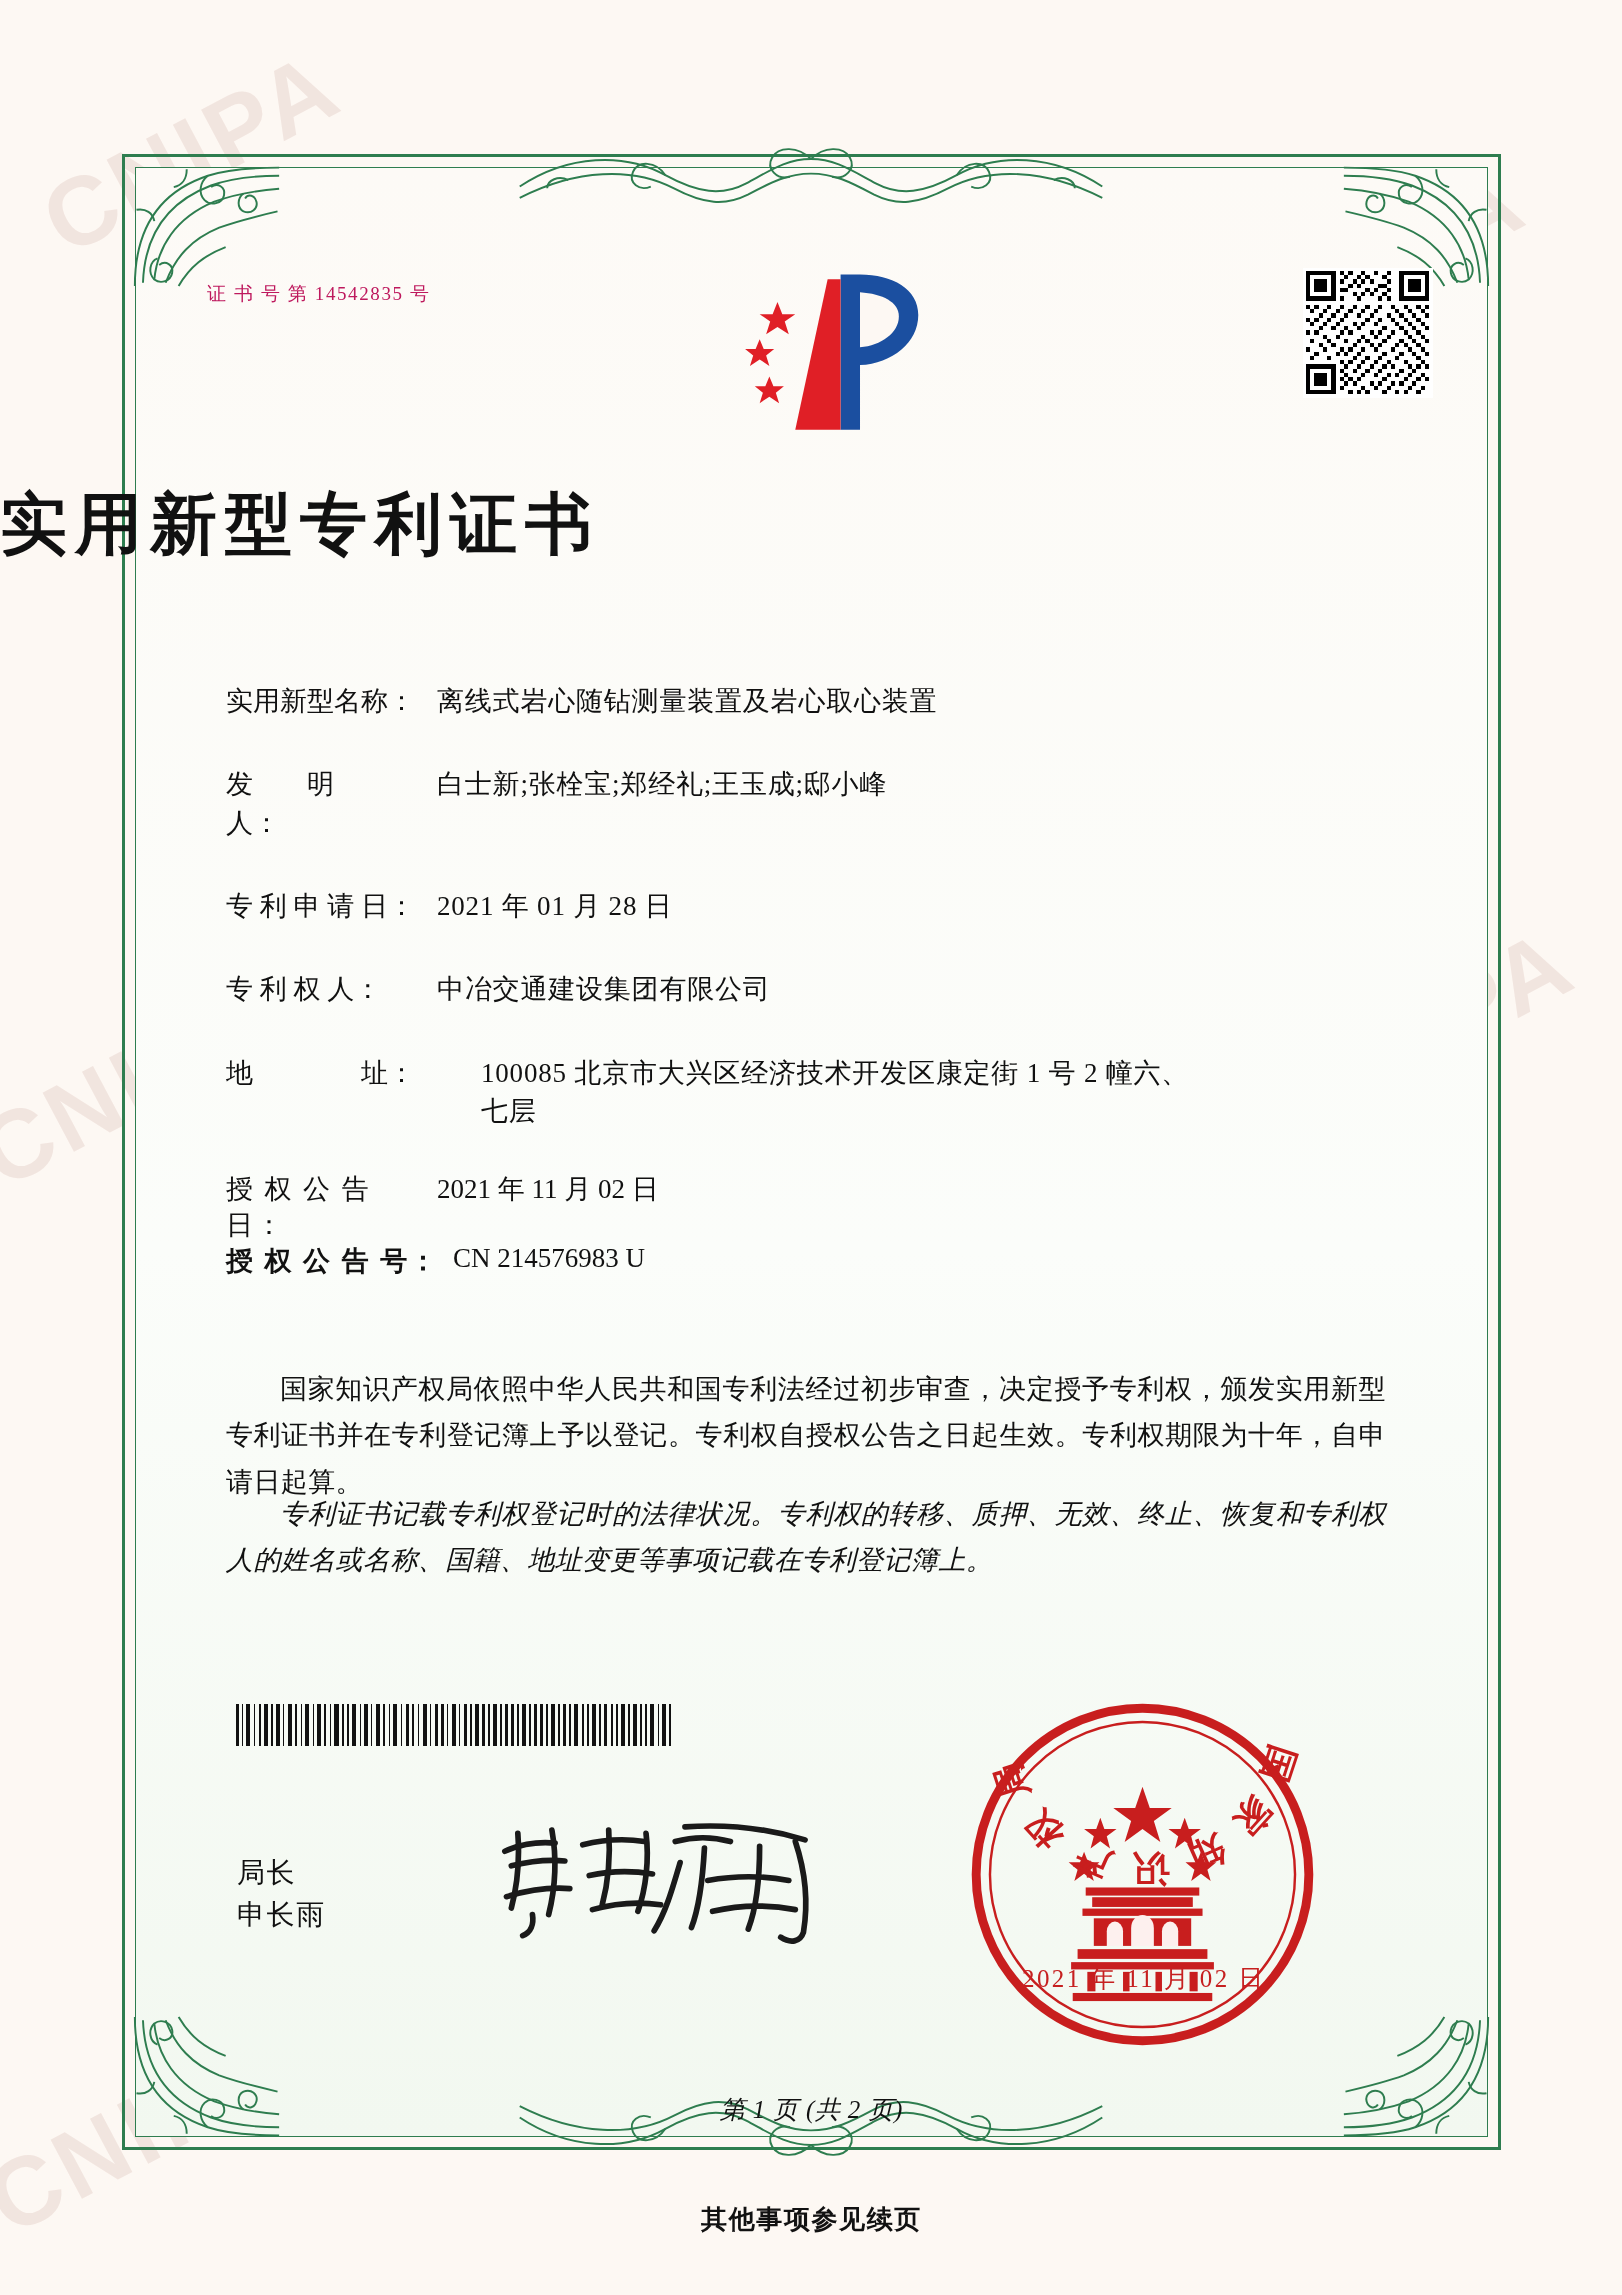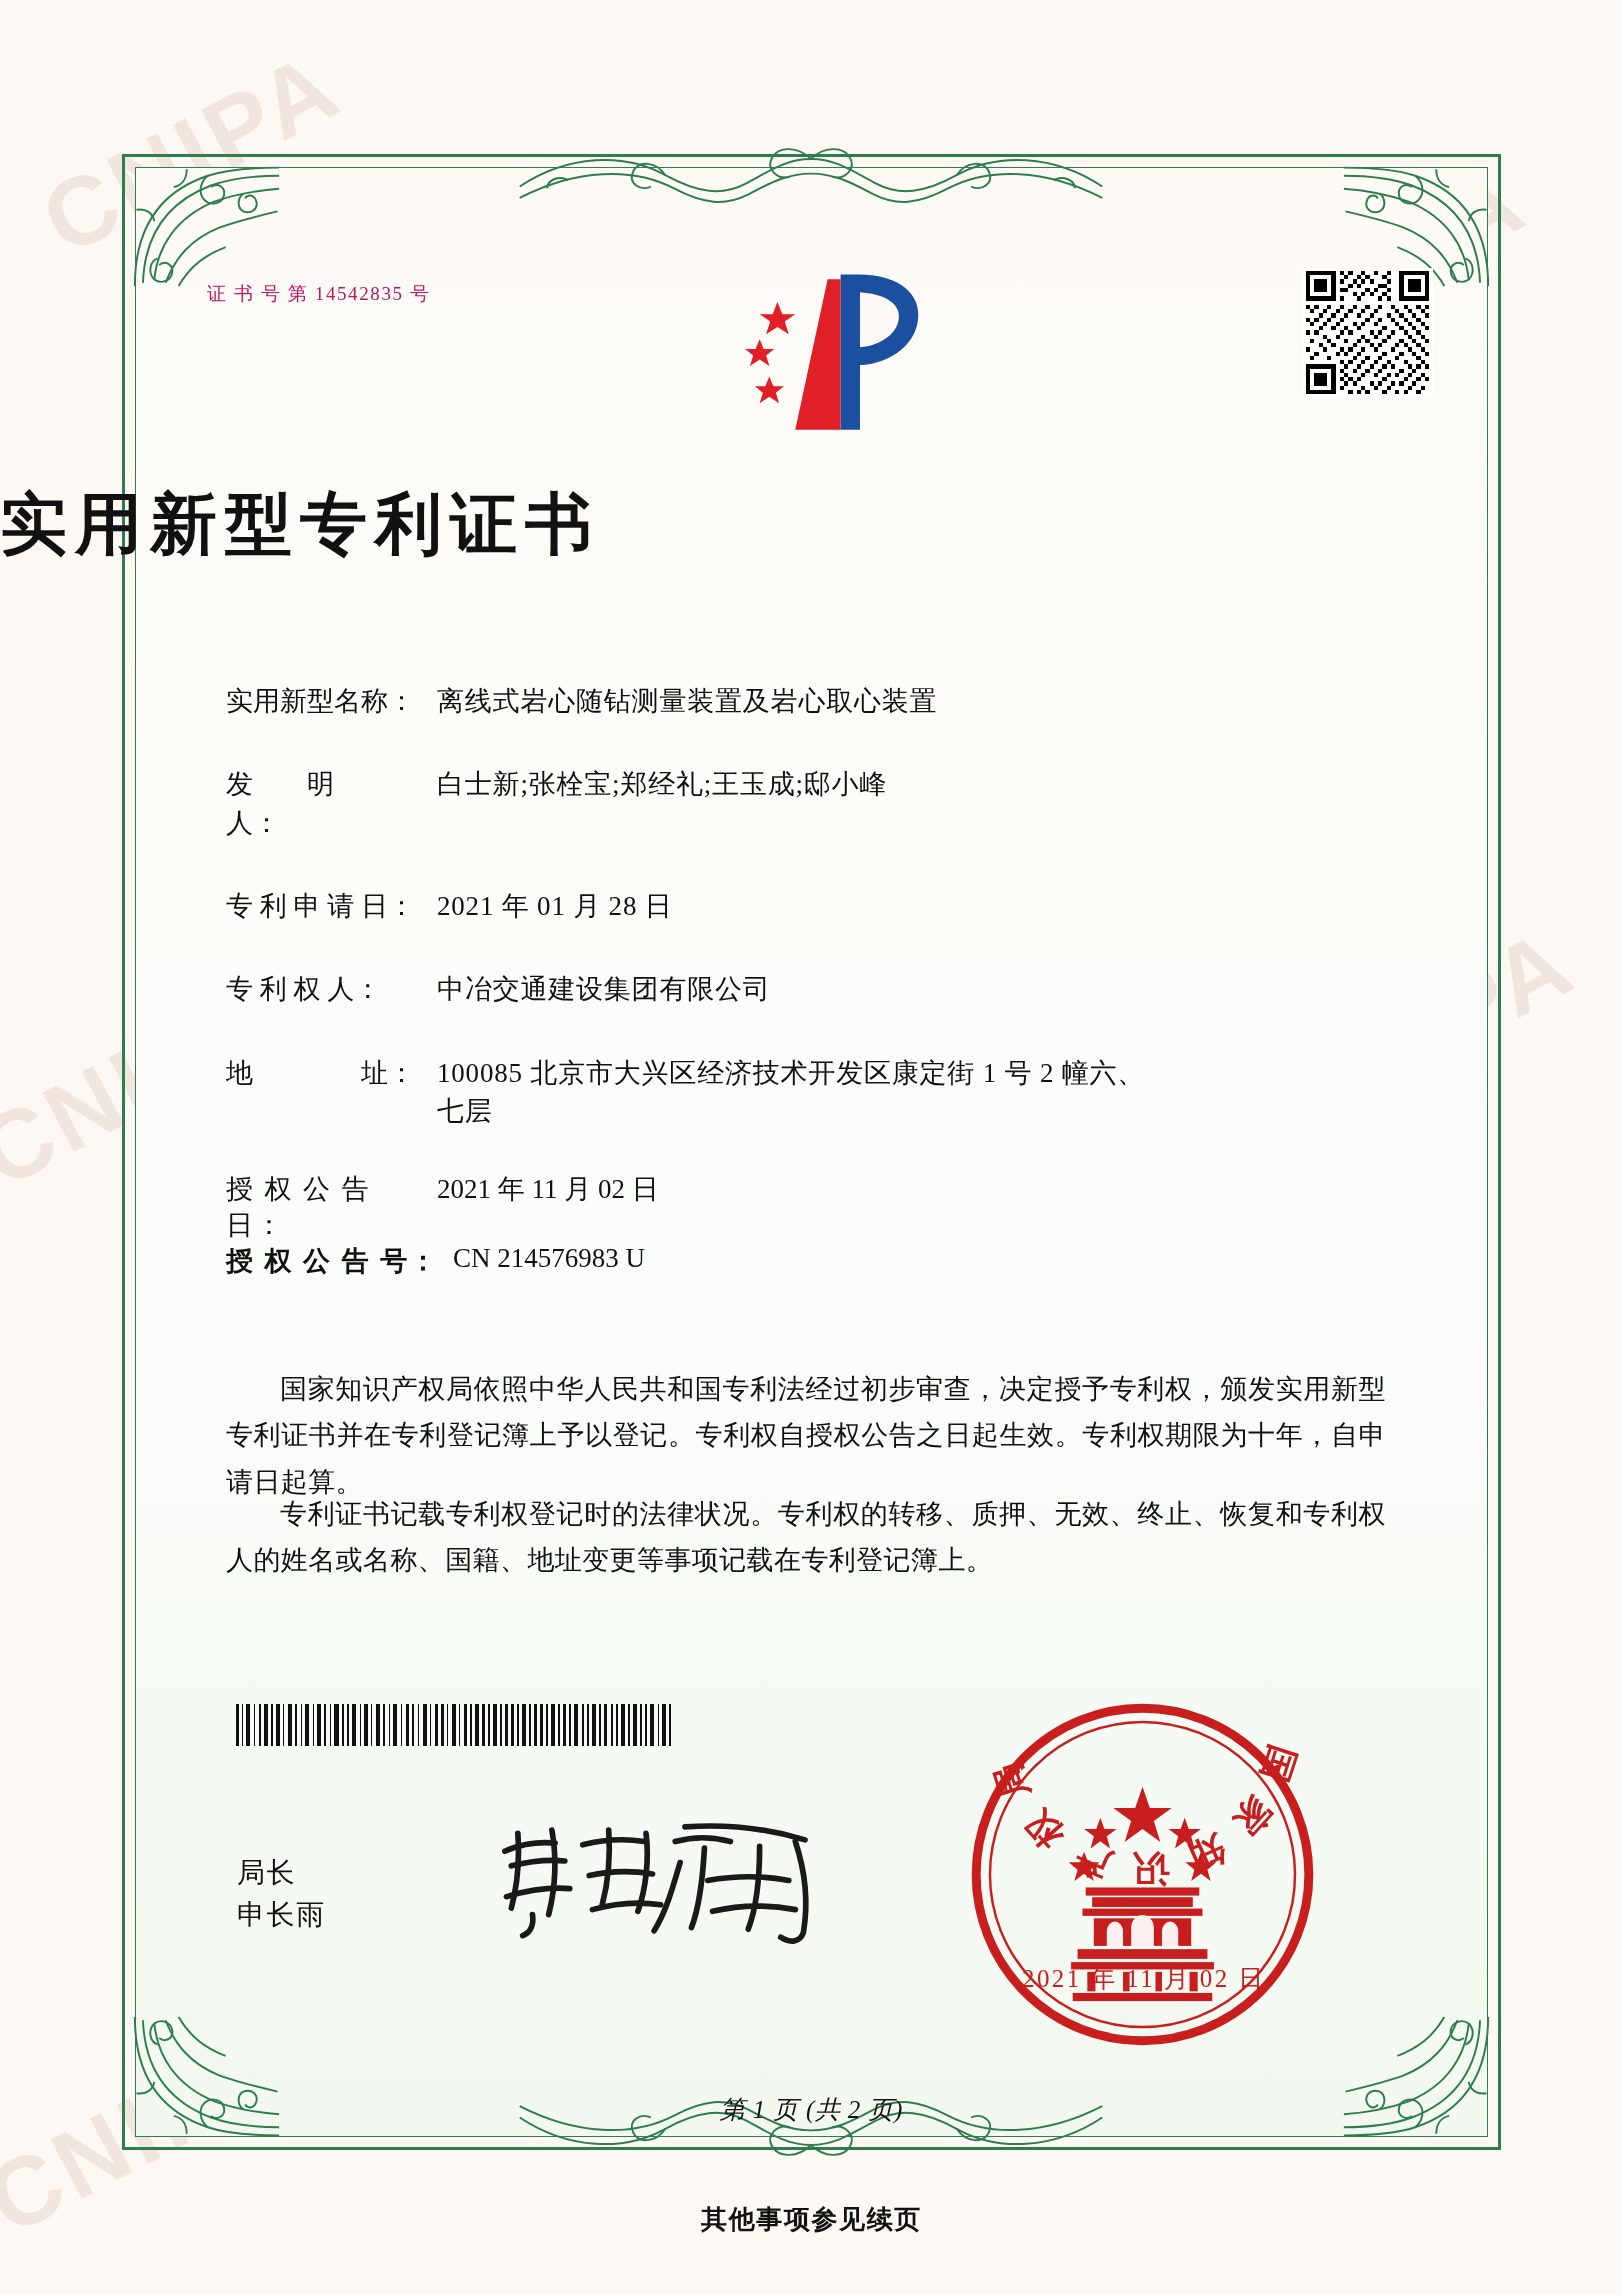--- a/index.html
+++ b/index.html
@@ -148,41 +148,41 @@
   .row .lbl {
     width: 211px;
     flex: 0 0 211px;
     letter-spacing: 0px;
   }
   .row .val {
     flex: 1;
     letter-spacing: 0.8px;
   }
   .row.tight { margin-bottom: 41px; }
-  .val .cont { display: block; }
+  .val .cont { display: block; margin-left: 44px; }
   .row-split { display: flex; align-items: flex-start; font-size: 27px; color:#111; margin-bottom: 37px; flex-direction: column;}
   .row-split .half { display: flex; }
   .row-split .half1 { width: 552px; }
   .row-split .lbl { width: 211px; flex: 0 0 211px; letter-spacing: 2.4px;}
   .row-split .lbl2 { width: 227px; flex: 0 0 227px; letter-spacing: 2.4px; font-weight: bold;}
 
   
   .para {
     position: absolute;
     left: 226px;
     width: 1160px;
     font-size: 27px;
     line-height: 1.72;
     color: #111;
     text-align: justify;
     letter-spacing: 0.4px;
   }
   .para .ind { text-indent: 54px; display: block; }
   .p1 { top: 1366px; }
-  .p2 { top: 1491px; }
+  .p2 { top: 1491px; font-style: italic; }
 
   
   .barcode {
     position: absolute;
     left: 235px;
     top: 1704px;
     width: 438px;
     height: 42px;
   }
   .barcode svg { display:block; }

